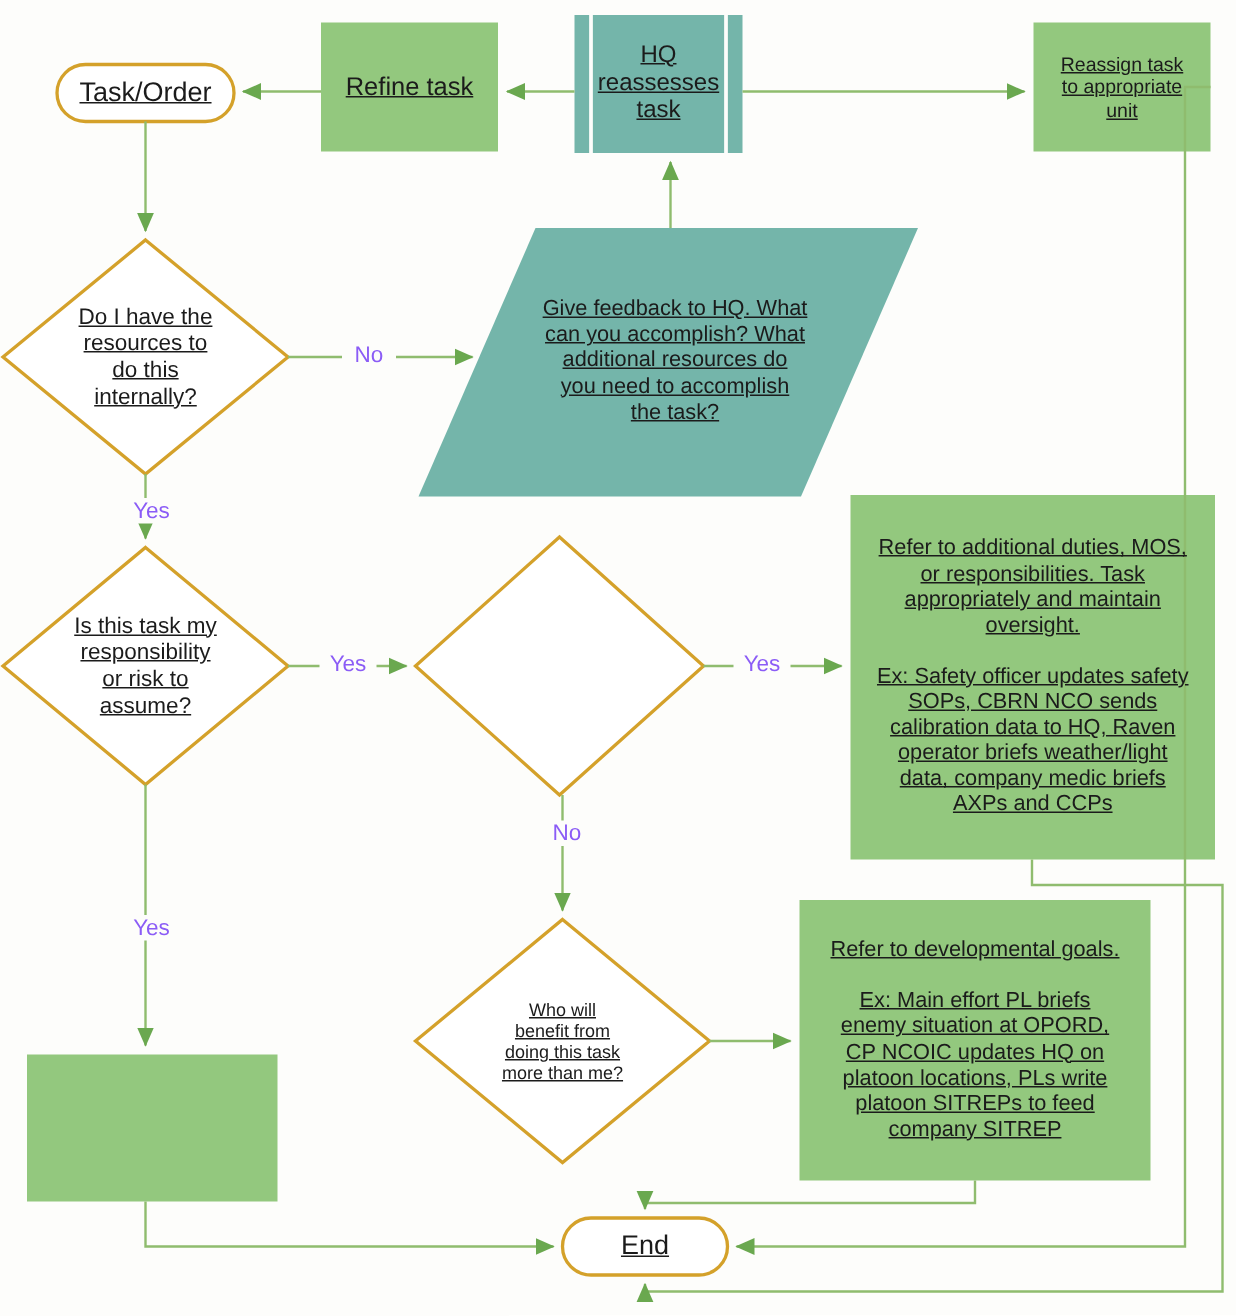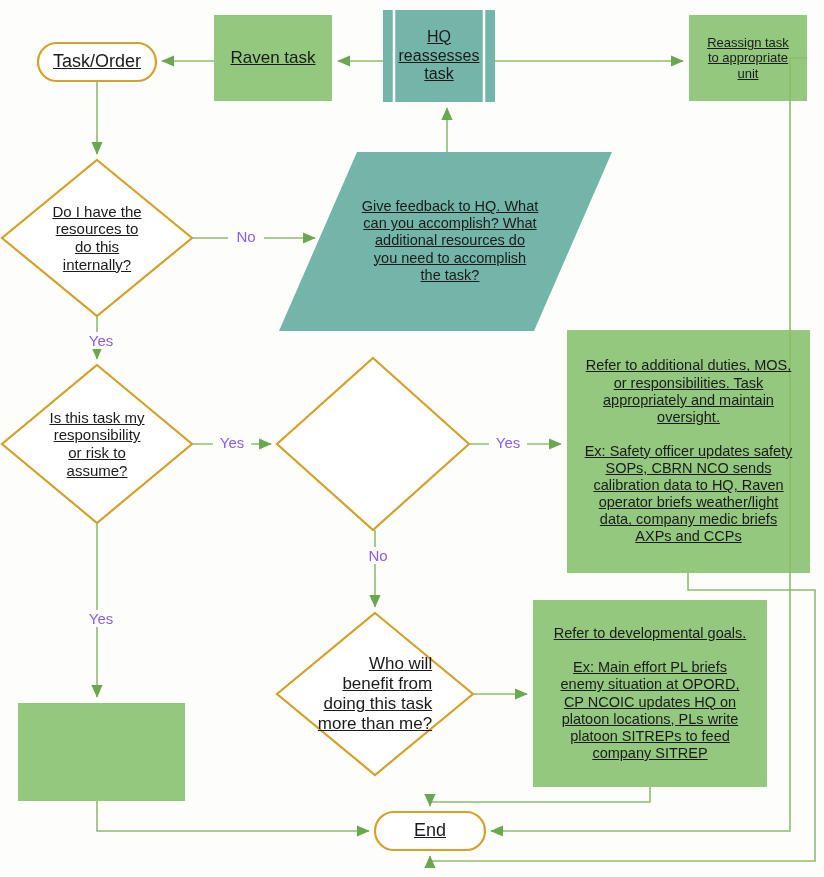--- a/index.html
+++ b/index.html
@@ -154,21 +154,21 @@
     
     <path d="M650,787 L650,802 L430,802 L430,806" fill="none" stroke="#8fbc6e" stroke-width="1.6" marker-end="url(#arrowGreen)"></path>
 
     
     <path d="M807,58 L790,58 L790,831 L491,831" fill="none" stroke="#8fbc6e" stroke-width="1.6" marker-end="url(#arrowGreen)"></path>
 
   </svg>
 
   <div class="node-text" style="left:38px; top:43px; width:118px; height:38px; font-size:18px;">Task/Order</div>
 
-  <div class="node-text" style="left:214px; top:15px; width:118px; height:86px; font-size:17px;">Raven task</div>
+  <div class="node-text" style="left:214px; top:15px; width:118px; height:86px; font-size:17px;">Refine task</div>
 
   <div class="node-text" style="left:396px; top:10px; width:86px; height:92px; font-size:16px;">HQ
 reassesses
 task</div>
 
   <div class="node-text" style="left:689px; top:15px; width:118px; height:86px; font-size:13px;">Reassign task
 to appropriate
 unit</div>
 
   <div class="node-text" style="left:29px; top:196px; width:136px; height:84px; font-size:15px;">Do I have the
@@ -193,21 +193,21 @@
 appropriately and maintain
 oversight.
 
 Ex: Safety officer updates safety
 SOPs, CBRN NCO sends
 calibration data to HQ, Raven
 operator briefs weather/light
 data, company medic briefs
 AXPs and CCPs</div>
 
-  <div class="node-text" style="left:303px; top:652px; width:144px; height:84px; font-size:17px;text-align:right;">Who will
+  <div class="node-text" style="left:303px; top:652px; width:144px; height:84px; font-size:12px;">Who will
 benefit from
 doing this task
 more than me?</div>
 
   <div class="node-text" style="left:537px; top:604px; width:226px; height:179px; font-size:14.5px;">Refer to developmental goals.
 
 Ex: Main effort PL briefs
 enemy situation at OPORD,
 CP NCOIC updates HQ on
 platoon locations, PLs write

